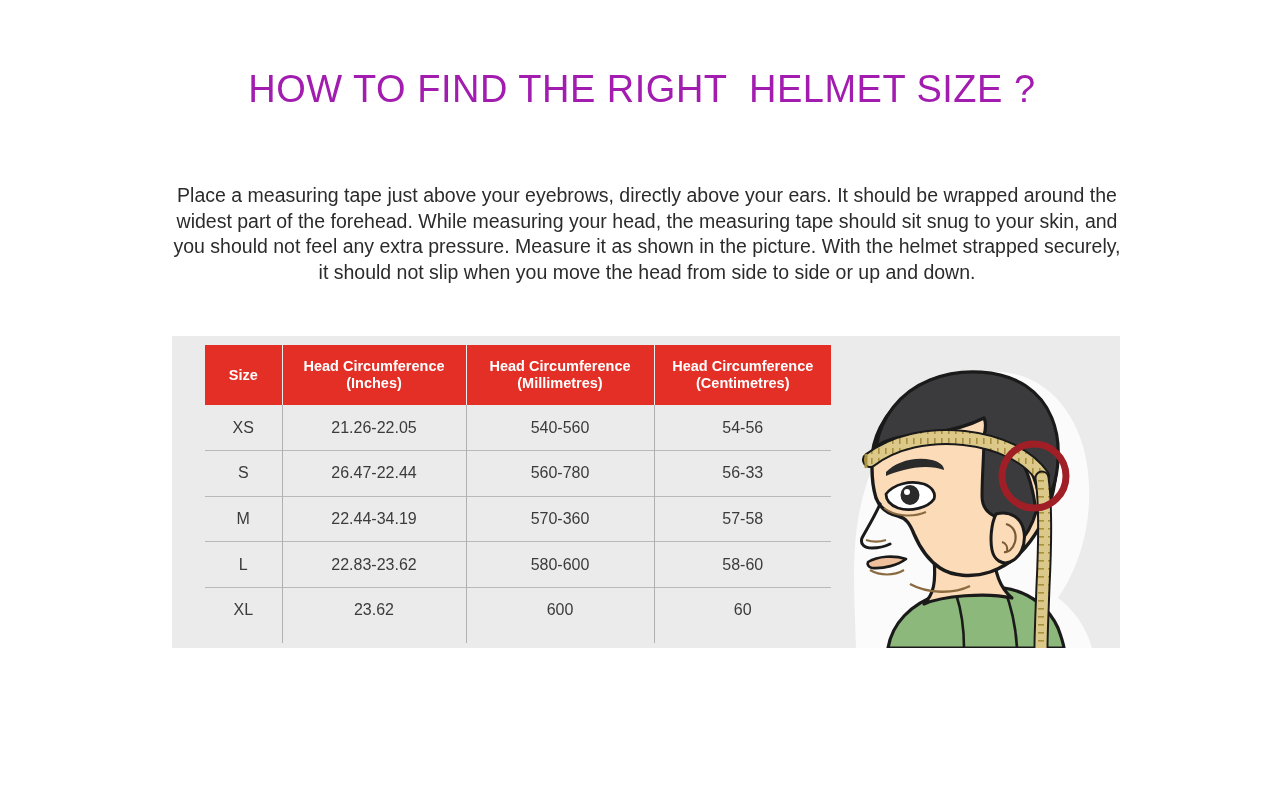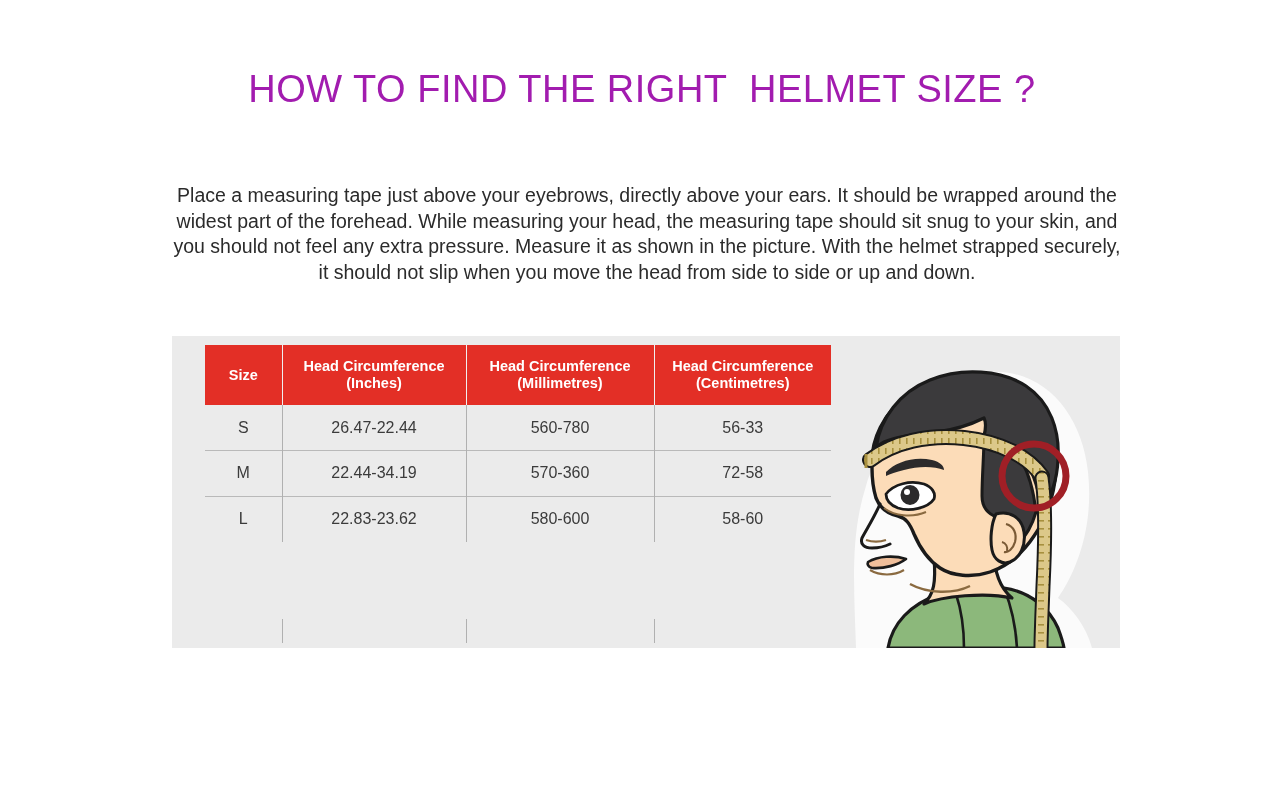--- a/index.html
+++ b/index.html
@@ -167,36 +167,48 @@
           <span>(Millimetres)</span>
         </th>
         <th>
           <span>Head Circumference</span><br>
           <span>(Centimetres)</span>
         </th>
       </tr>
     </thead>
     <tbody>
       <tr>
+        <td>XS</td>
+        <td>21.26-22.05</td>
+        <td>540-560</td>
+        <td>54-56</td>
+      </tr>
+      <tr>
         <td>S</td>
         <td>26.47-22.44</td>
         <td>560-780</td>
         <td>56-33</td>
       </tr>
       <tr>
         <td>M</td>
         <td>22.44-34.19</td>
         <td>570-360</td>
-        <td>72-58</td>
+        <td>57-58</td>
       </tr>
       <tr>
         <td>L</td>
         <td>22.83-23.62</td>
         <td>580-600</td>
         <td>58-60</td>
+      </tr>
+      <tr>
+        <td>XL</td>
+        <td>23.62</td>
+        <td>600</td>
+        <td>60</td>
       </tr>
     </tbody>
   </table>
 
   <div id="table-stub">
     <div class="vline" style="left:77px"></div>
     <div class="vline" style="left:261px"></div>
     <div class="vline" style="left:449px"></div>
   </div>
 

